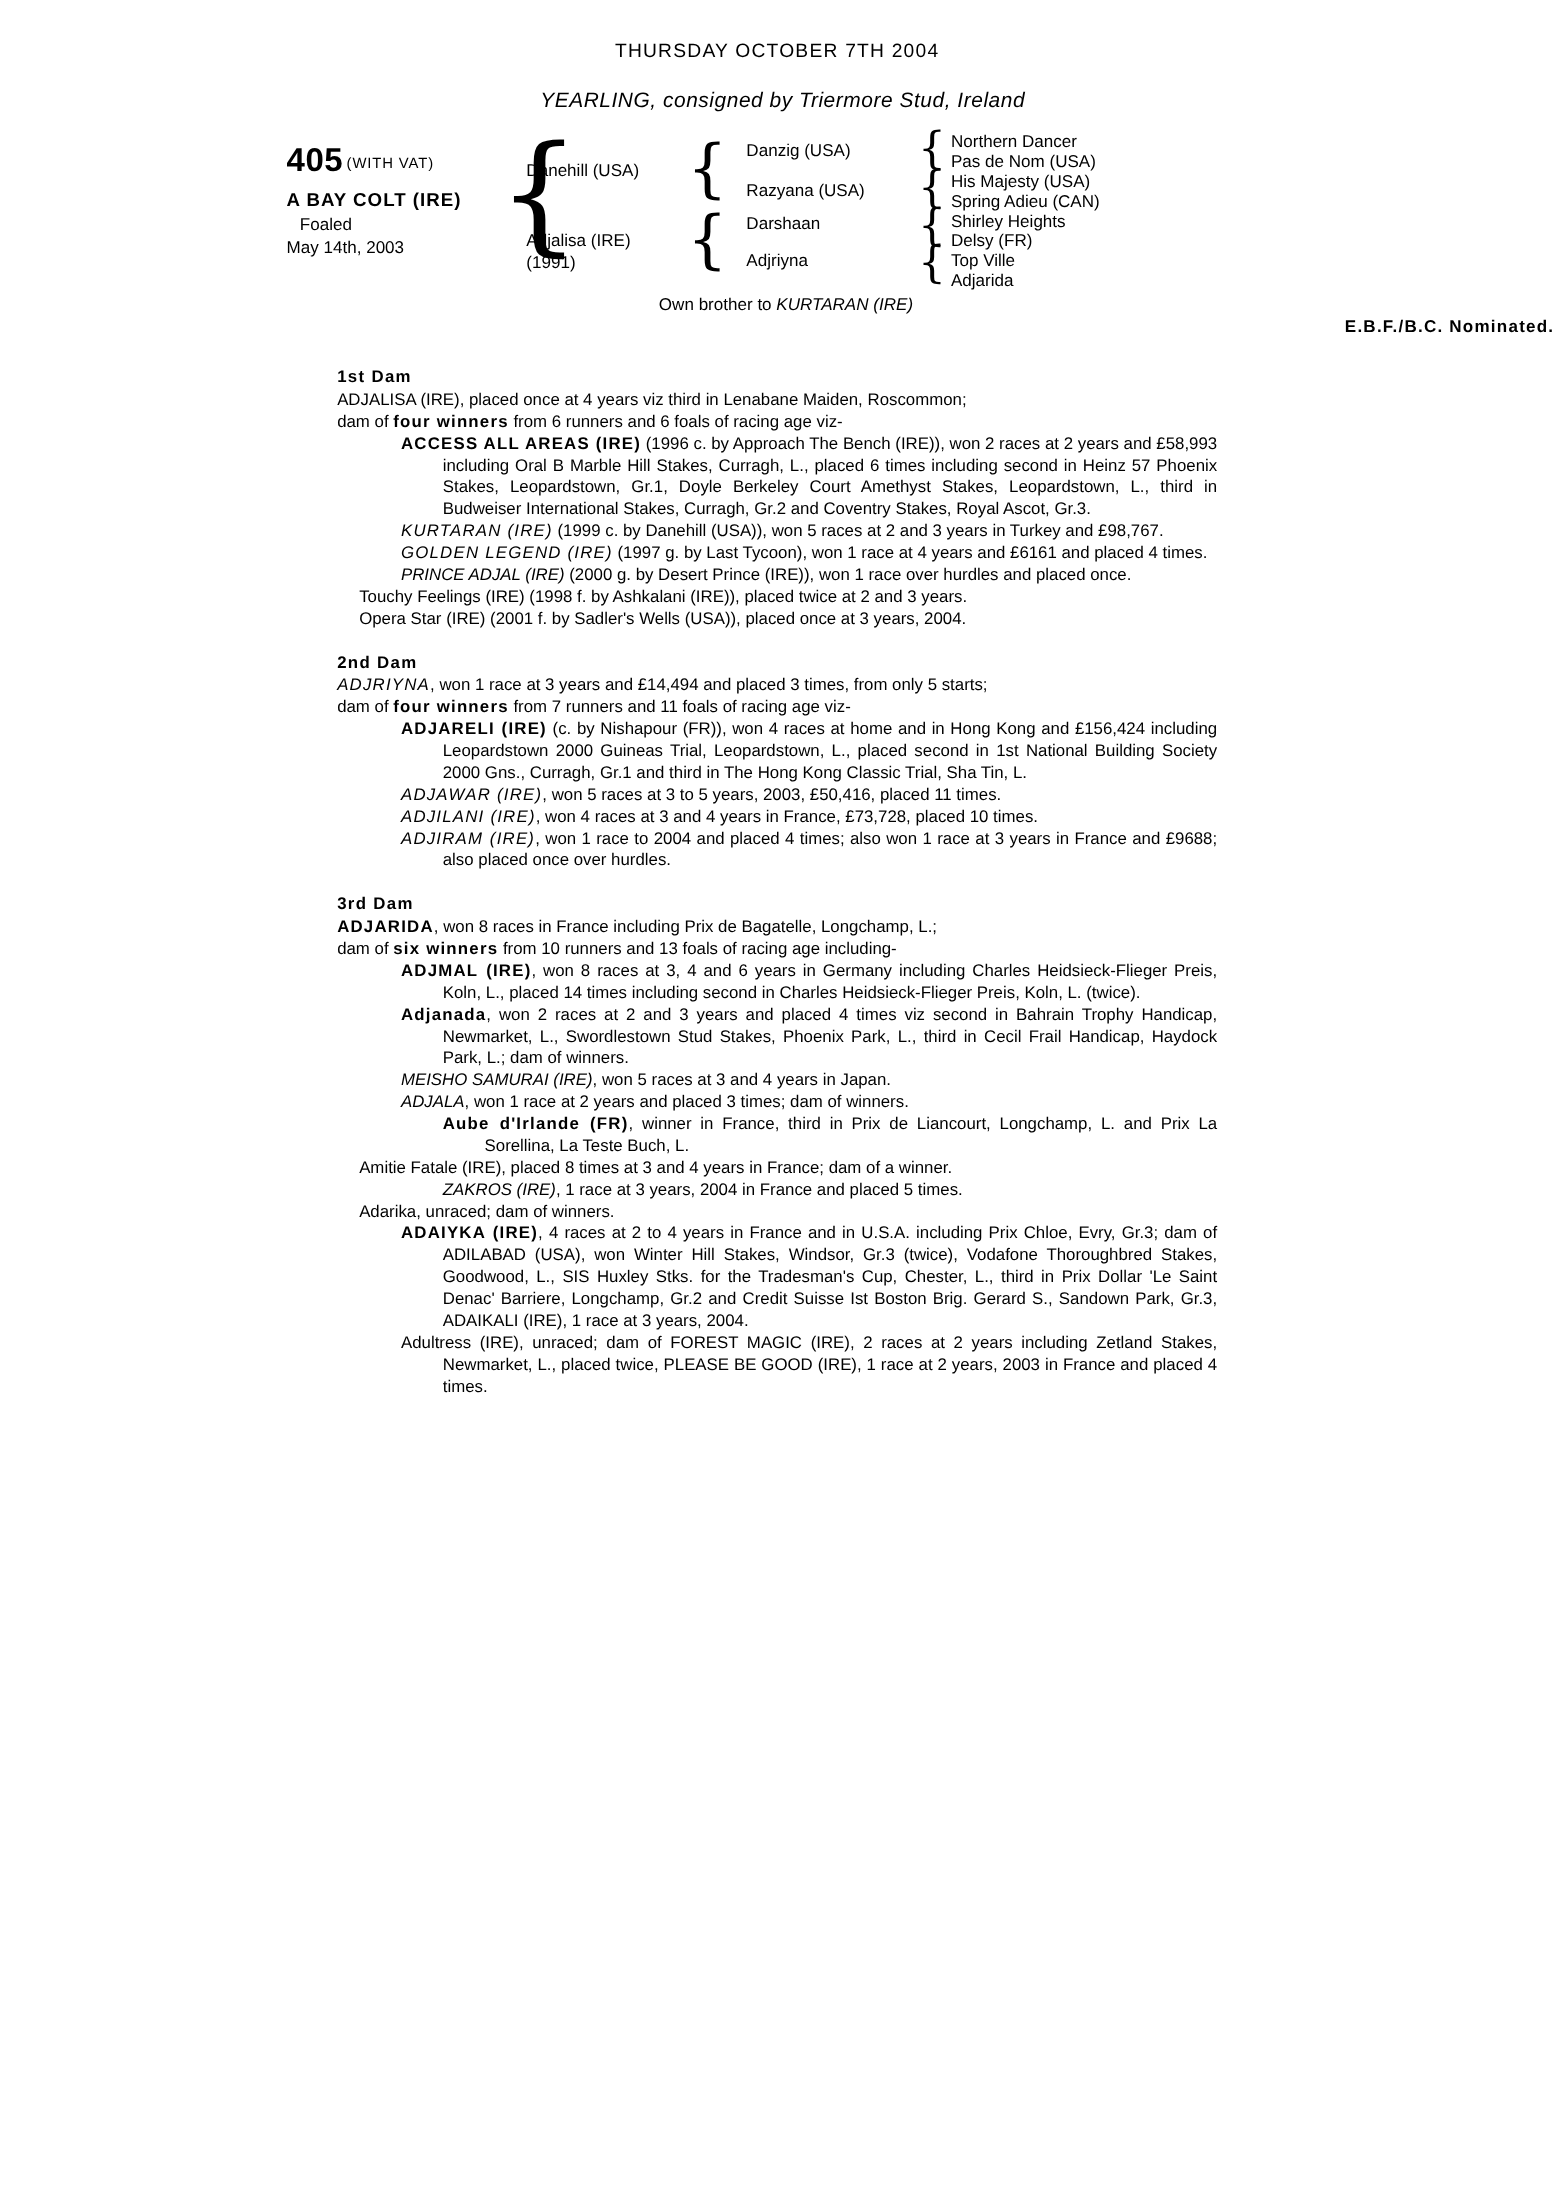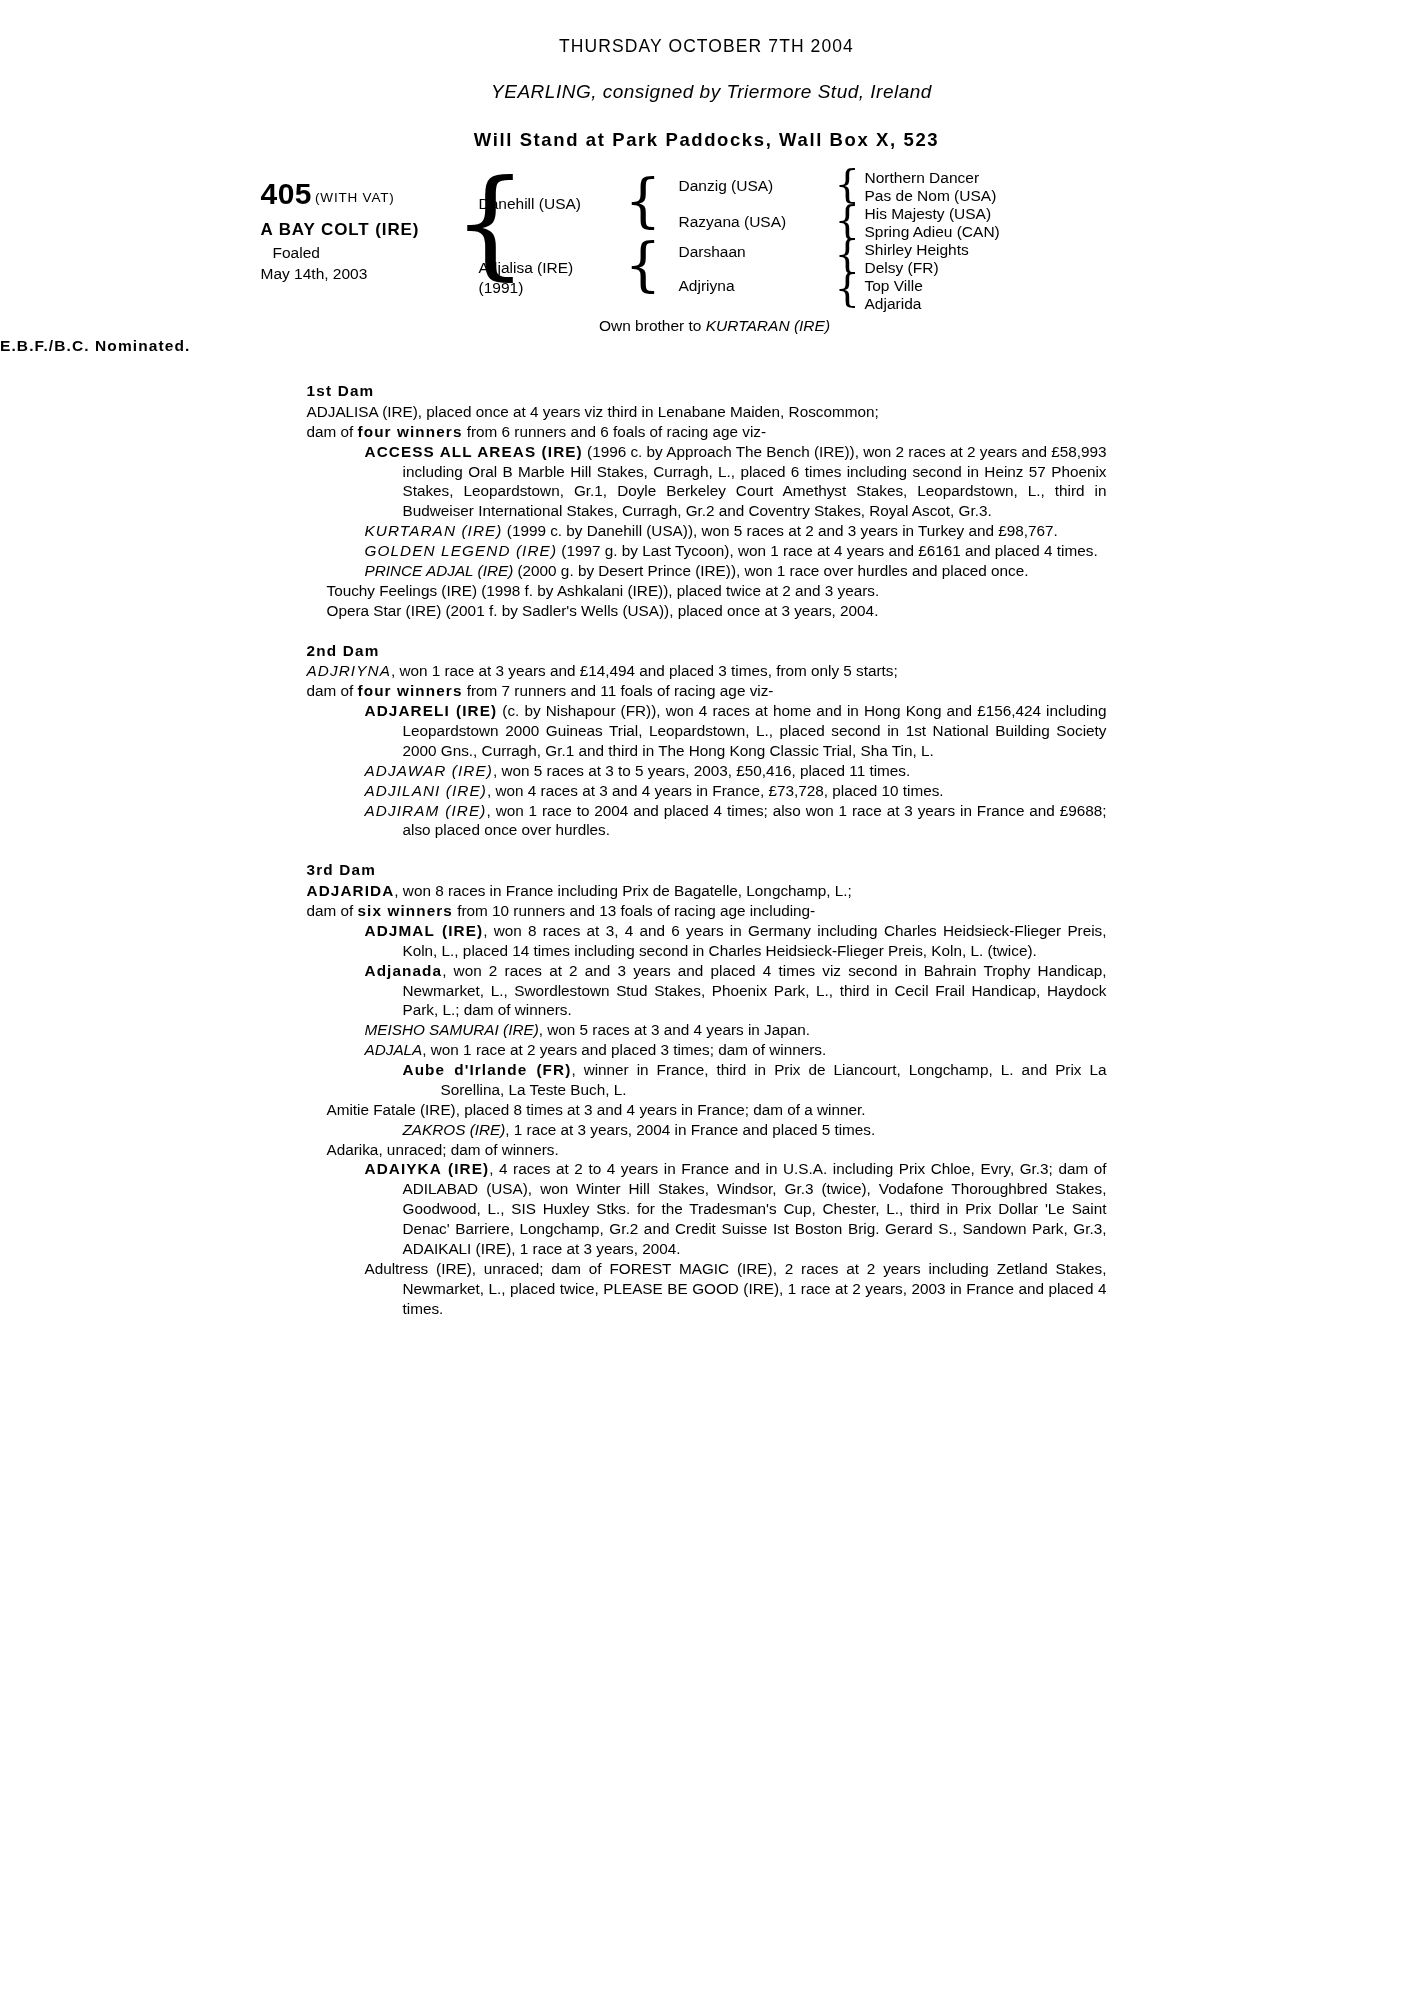--- a/index.html
+++ b/index.html
@@ -94,21 +94,21 @@
   .ped-txt { font-size: 15.5px; white-space: nowrap; }
 
   .ownbro {
     text-align: center;
     font-size: 15.5px;
     margin-top: 4px;
     padding-left: 16px;
   }
   .ownbro i { font-style: italic; }
   .ebf {
-    text-align: left;
+    text-align: right;
     font-size: 15.5px;
     letter-spacing: 1.1px;
     font-weight: bold;
     margin-top: 2px;
   }
 
   
   .body {
     width: 800px;
     margin: 26px auto 0 auto;
@@ -137,21 +137,20 @@
   i { font-style: italic; }
   b { font-weight: bold; }
 </style>
 </head>
 <body>
 
 <div class="page">
 
   <div class="hdr-date">THURSDAY OCTOBER 7TH 2004</div>
   <div class="hdr-consign">YEARLING, consigned by Triermore Stud, Ireland</div>
-  <div class="hdr-stand">Will Stand at Park Paddocks, Wall Box X, 523</div>
 
   <div class="ped">
 
     <div class="lotbox">
       <span class="lotnum">405</span><span class="vat">(WITH VAT)</span>
       <div class="colt">A BAY COLT (IRE)</div>
       <div class="foaled">Foaled</div>
       <div class="fdate">May 14th, 2003</div>
     </div>
 

